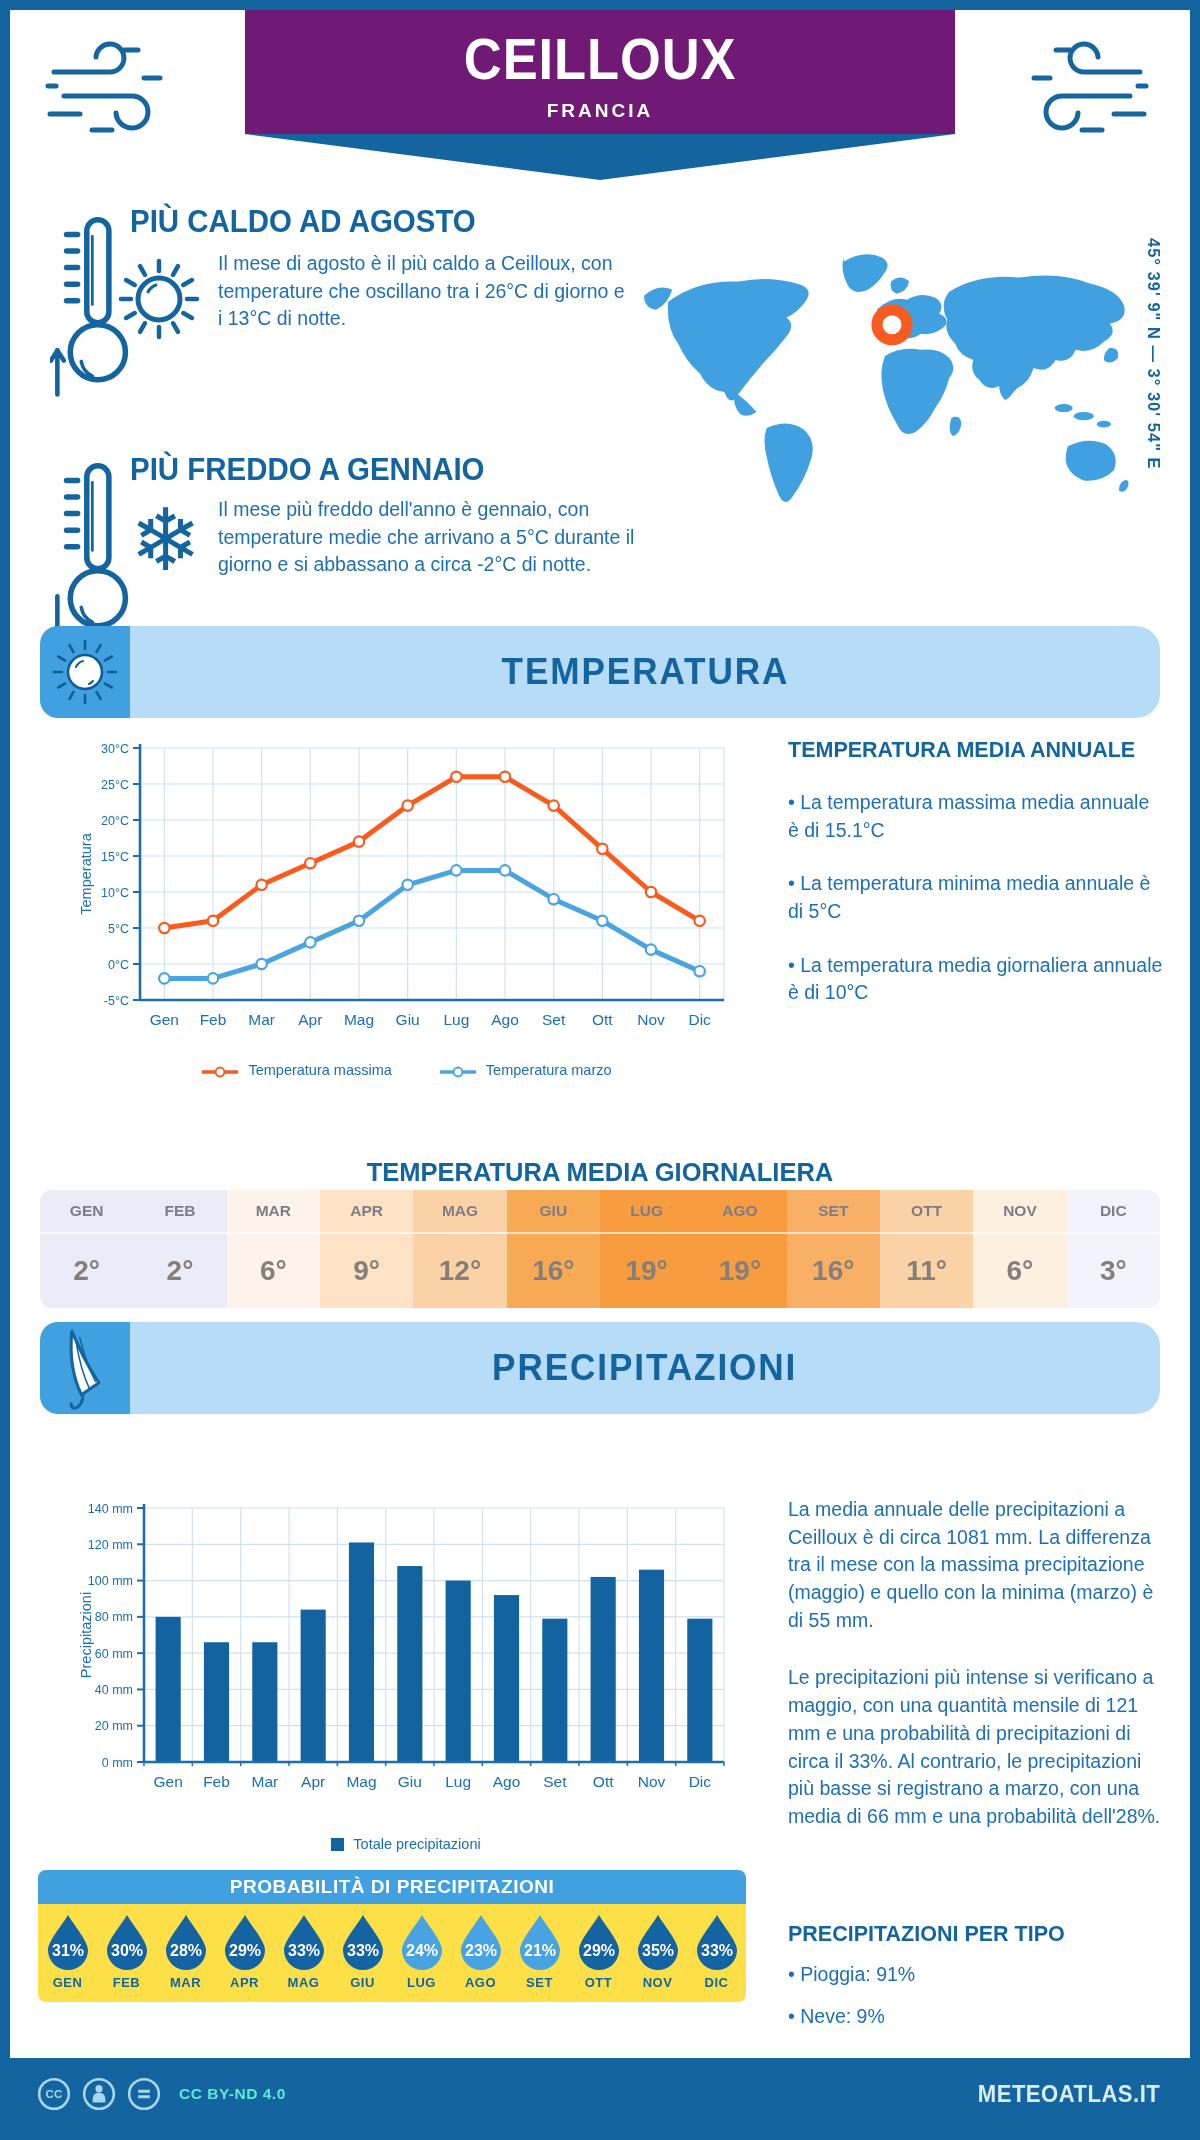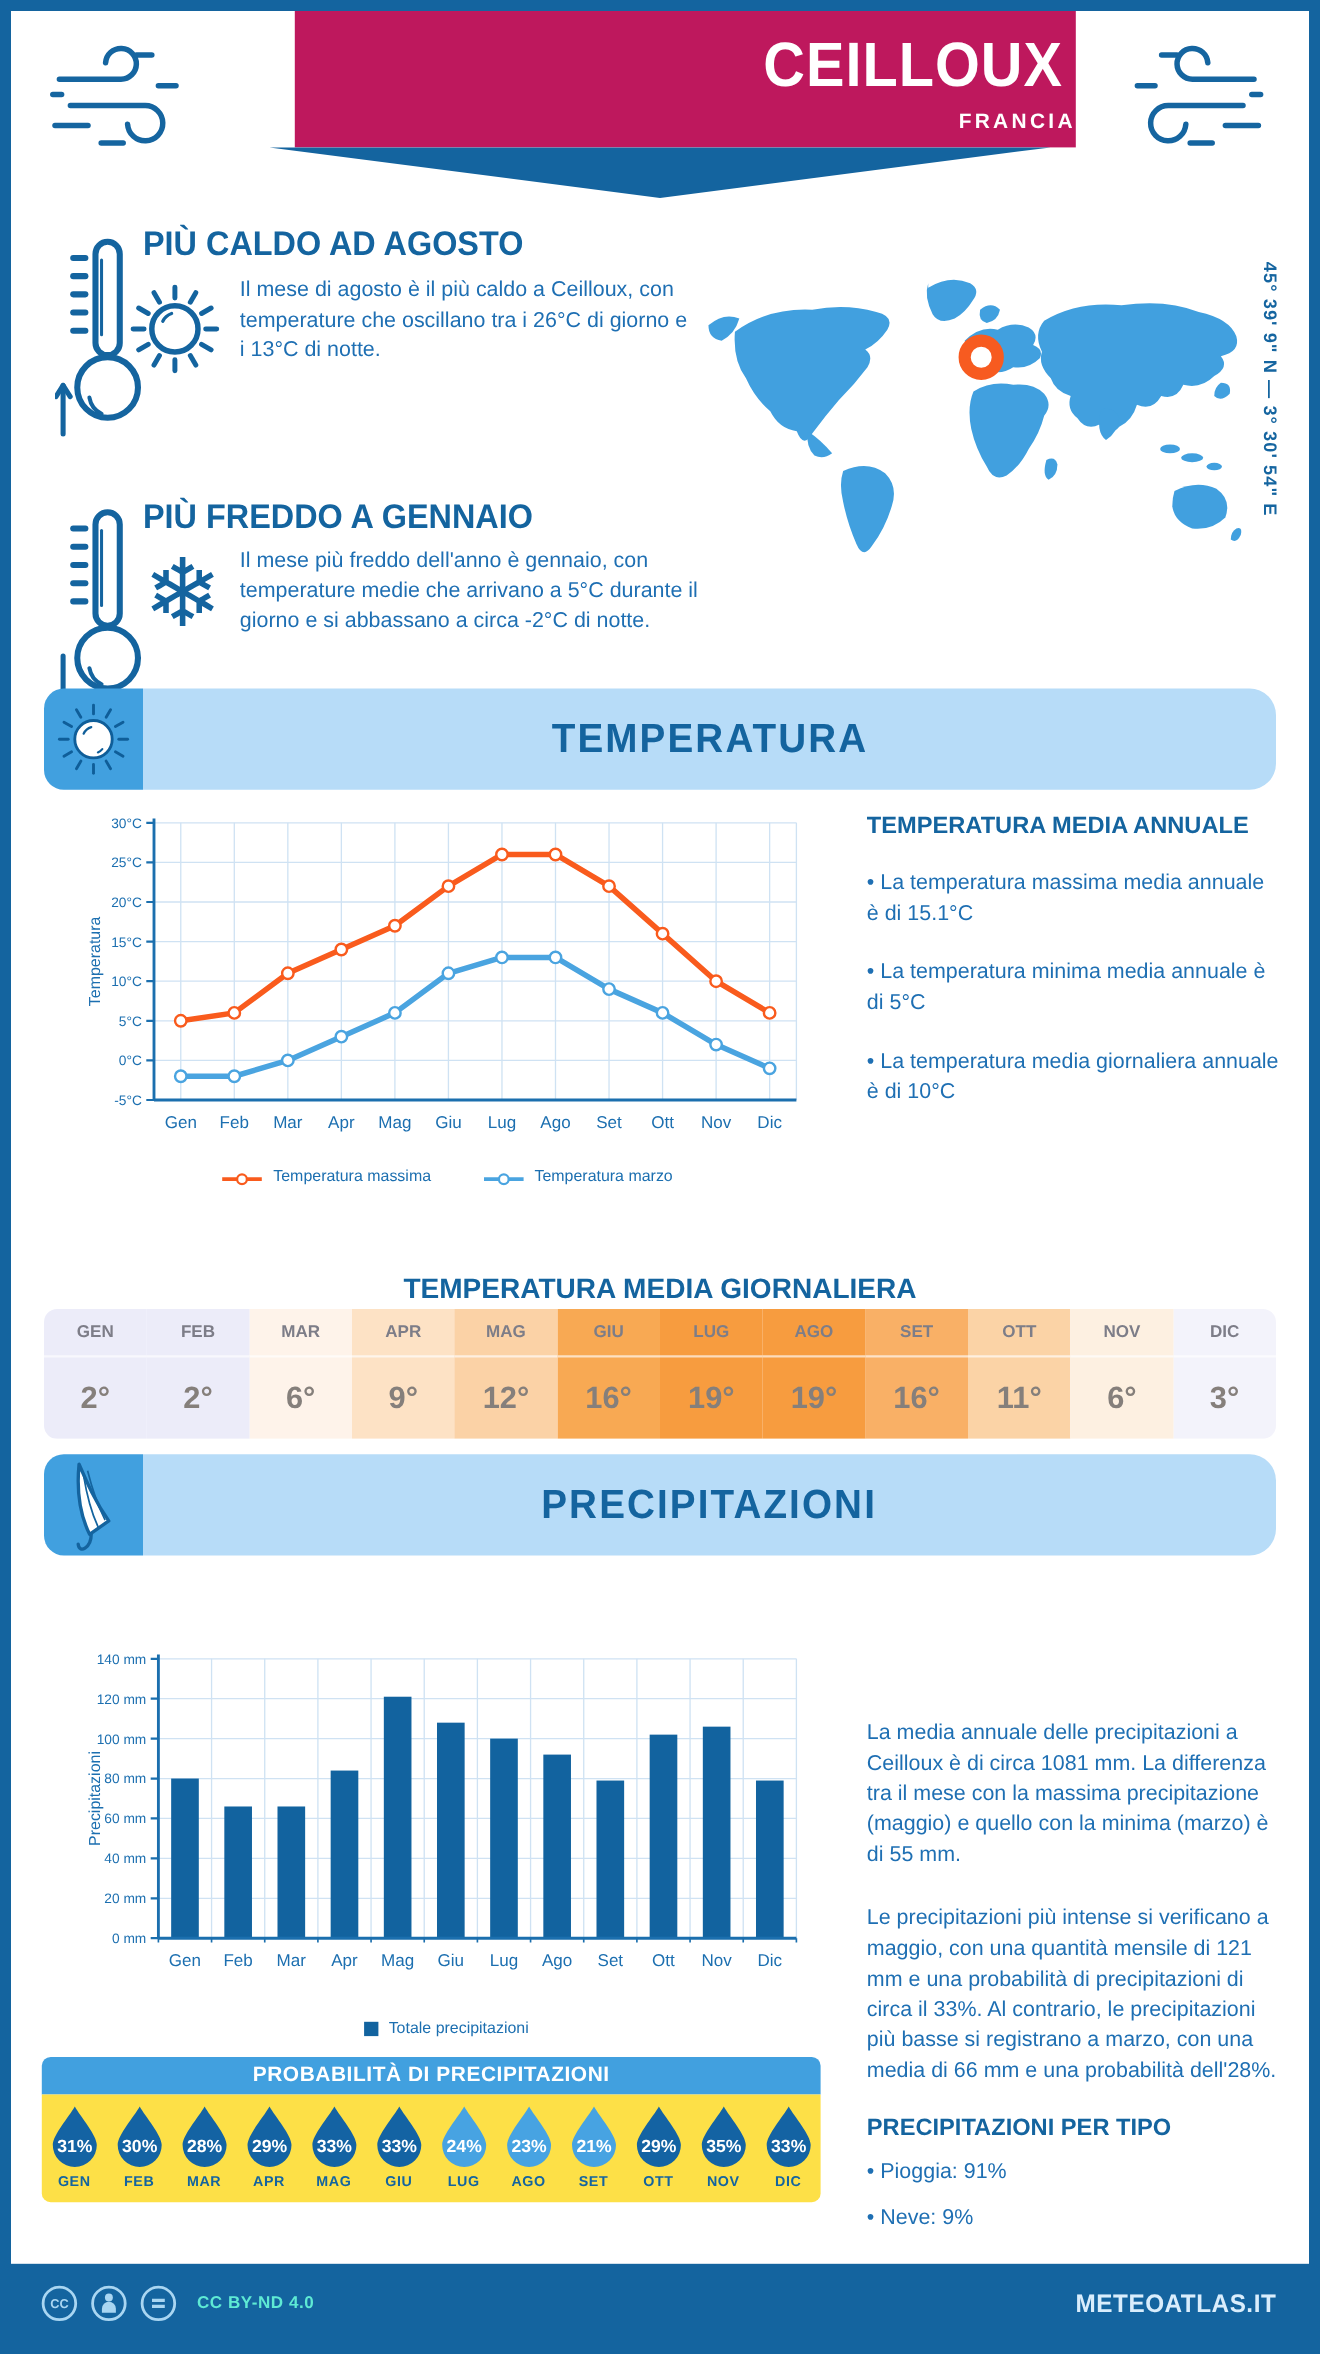--- a/index.html
+++ b/index.html
@@ -2,21 +2,21 @@
 <html><head>
 <meta charset="utf-8">
 <style>
   html,body{margin:0;padding:0;background:#fff;}
   .page{position:relative;width:1200px;height:2140px;box-sizing:border-box;
         border:10px solid #14649F;background:#fff;overflow:hidden;
         font-family:"Liberation Sans",sans-serif;}
   .abs{position:absolute;}
 
   
-  .hdr{left:235px;top:0;width:710px;height:124px;background:#be185d;color:#fff;text-align:right;margin-left:23px;}
+  .hdr{left:235px;top:0;width:710px;height:124px;background:#701a75;color:#fff;text-align:center;}
   .hdr-title{font-size:57px;font-weight:bold;letter-spacing:1px;margin-top:16px;}
   .hdr-title span{display:inline-block;transform:scaleX(.92);}
   .hdr-sub{font-size:19px;letter-spacing:3px;margin-top:8px;font-weight:bold;}
   .hdr-point{left:235px;top:124px;width:0;height:0;
              border-left:355px solid transparent;border-right:355px solid transparent;
              border-top:46px solid #14649F;}
   .wind{stroke:#1565A0;fill:none;stroke-linecap:round;}
   .wind-left{left:30px;top:18px;}
   .wind-right{left:992px;top:18px;transform:scaleX(-1);}
 
@@ -54,21 +54,21 @@
   .chart-legend{left:66px;top:1052px;width:660px;display:flex;justify-content:center;gap:46px;}
   .bar-legend{left:66px;top:1826px;width:660px;display:flex;justify-content:center;align-items:center;gap:9px;
               font-size:14.5px;color:#1C6FB0;}
   .lg-item{display:flex;align-items:flex-end;gap:8px;font-size:14.5px;color:#1C6FB0;}
   .sq{width:13px;height:13px;display:inline-block;}
 
   
   .annual{left:778px;top:728px;width:376px;}
   .blk-title{font-size:21.5px;font-weight:bold;color:#14649F;}
   .annual .par{margin:0 0 0 0;padding-top:26px;}
-  .precip-text{left:778px;top:1552px;width:378px;}
+  .precip-text{left:778px;top:1486px;width:378px;}
   .precip-text .par{margin:0 0 30px 0;}
 
   
   .daily-title{left:0;top:1148px;width:1180px;text-align:center;font-size:25.5px;
                font-weight:bold;color:#14649F;}
   .ttab{left:30px;top:1180px;width:1120px;height:118px;display:flex;
         border-radius:12px;overflow:hidden;}
   .tcol{flex:1;display:flex;flex-direction:column;}
   .tm{height:42px;display:flex;align-items:center;justify-content:center;
       font-size:15.5px;font-weight:bold;color:#7D7D88;border-bottom:2px solid rgba(255,255,255,.65);}

